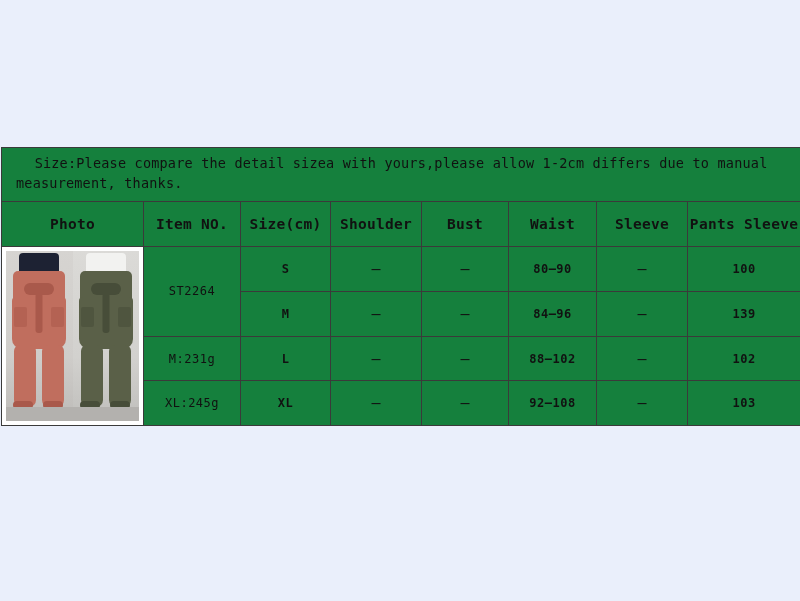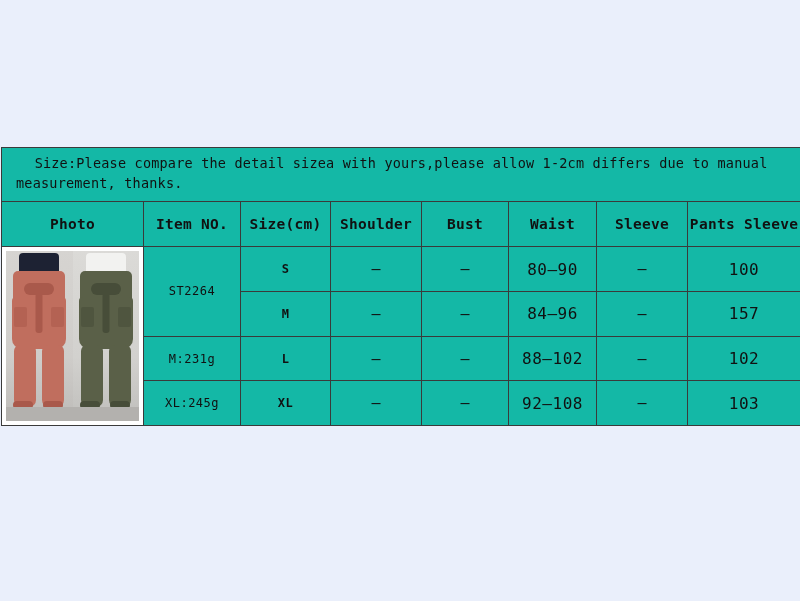--- a/index.html
+++ b/index.html
@@ -20,21 +20,21 @@
     top: 147px;
     width: 799px;
     box-sizing: border-box;
     border-collapse: collapse;
     background: #ffffff;
     table-layout: fixed;
   }
 
   #size-chart td {
     border: 1px solid #3a3a3a;
-    background: #14b8a6;
+    background: #15803d;
     text-align: center;
     vertical-align: middle;
     color: #111111;
     padding: 0;
   }
 
   .note-cell {
     padding: 6px 14px 8px 14px !important;
     font-size: 13.5px;
     line-height: 1.45;
@@ -64,23 +64,24 @@
     white-space: nowrap;
   }
 
   .size-cell {
     font-size: 12px;
     font-weight: bold;
     letter-spacing: 0.5px;
   }
 
   .val-cell {
-    font-size: 16px;
+    font-size: 12px;
     letter-spacing: 0.5px;
     white-space: nowrap;
+    font-weight: bold;
   }
 
   .dash-cell {
     font-size: 15px;
     color: #555555;
   }
 
   .body-row { height: 44px; }
 
   
@@ -298,21 +299,21 @@
     <td class="dash-cell">–</td>
     <td class="val-cell">100</td>
   </tr>
 
   <tr class="body-row">
     <td class="size-cell">M</td>
     <td class="dash-cell">–</td>
     <td class="dash-cell">–</td>
     <td class="val-cell">84–96</td>
     <td class="dash-cell">–</td>
-    <td class="val-cell">157</td>
+    <td class="val-cell">139</td>
   </tr>
 
   <tr class="body-row">
     <td class="item-cell">M:231g</td>
     <td class="size-cell">L</td>
     <td class="dash-cell">–</td>
     <td class="dash-cell">–</td>
     <td class="val-cell">88–102</td>
     <td class="dash-cell">–</td>
     <td class="val-cell">102</td>

